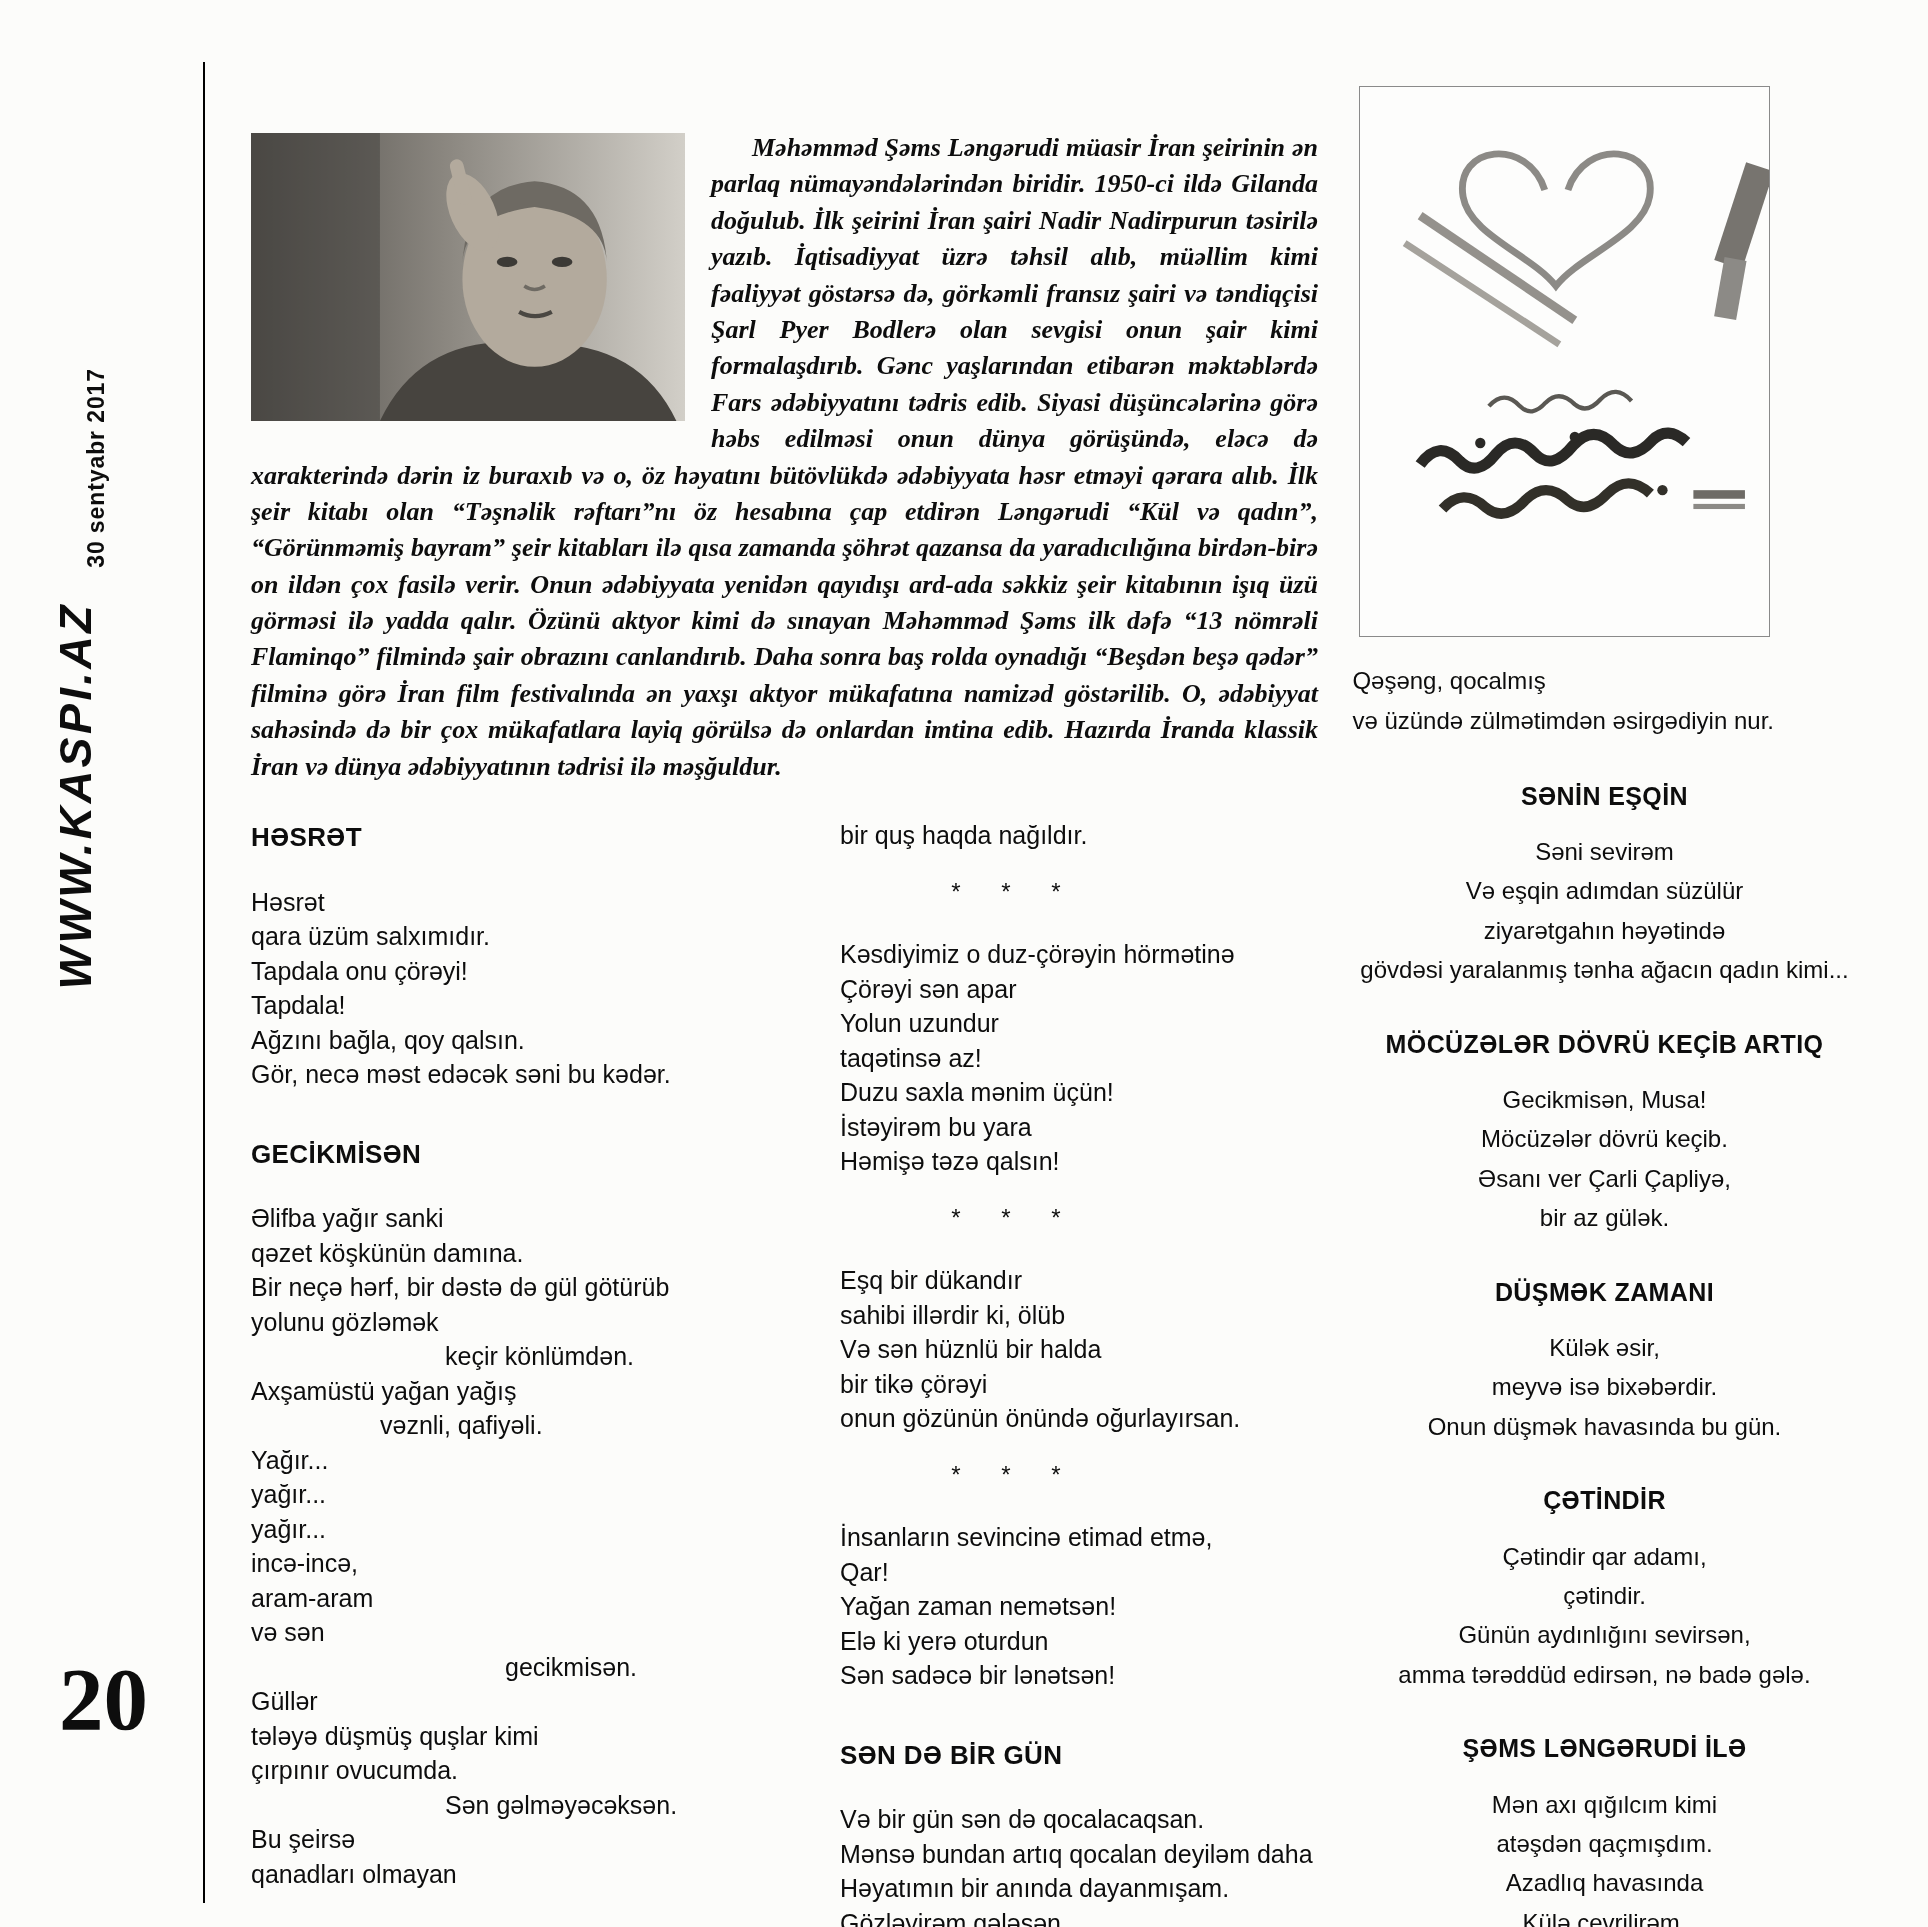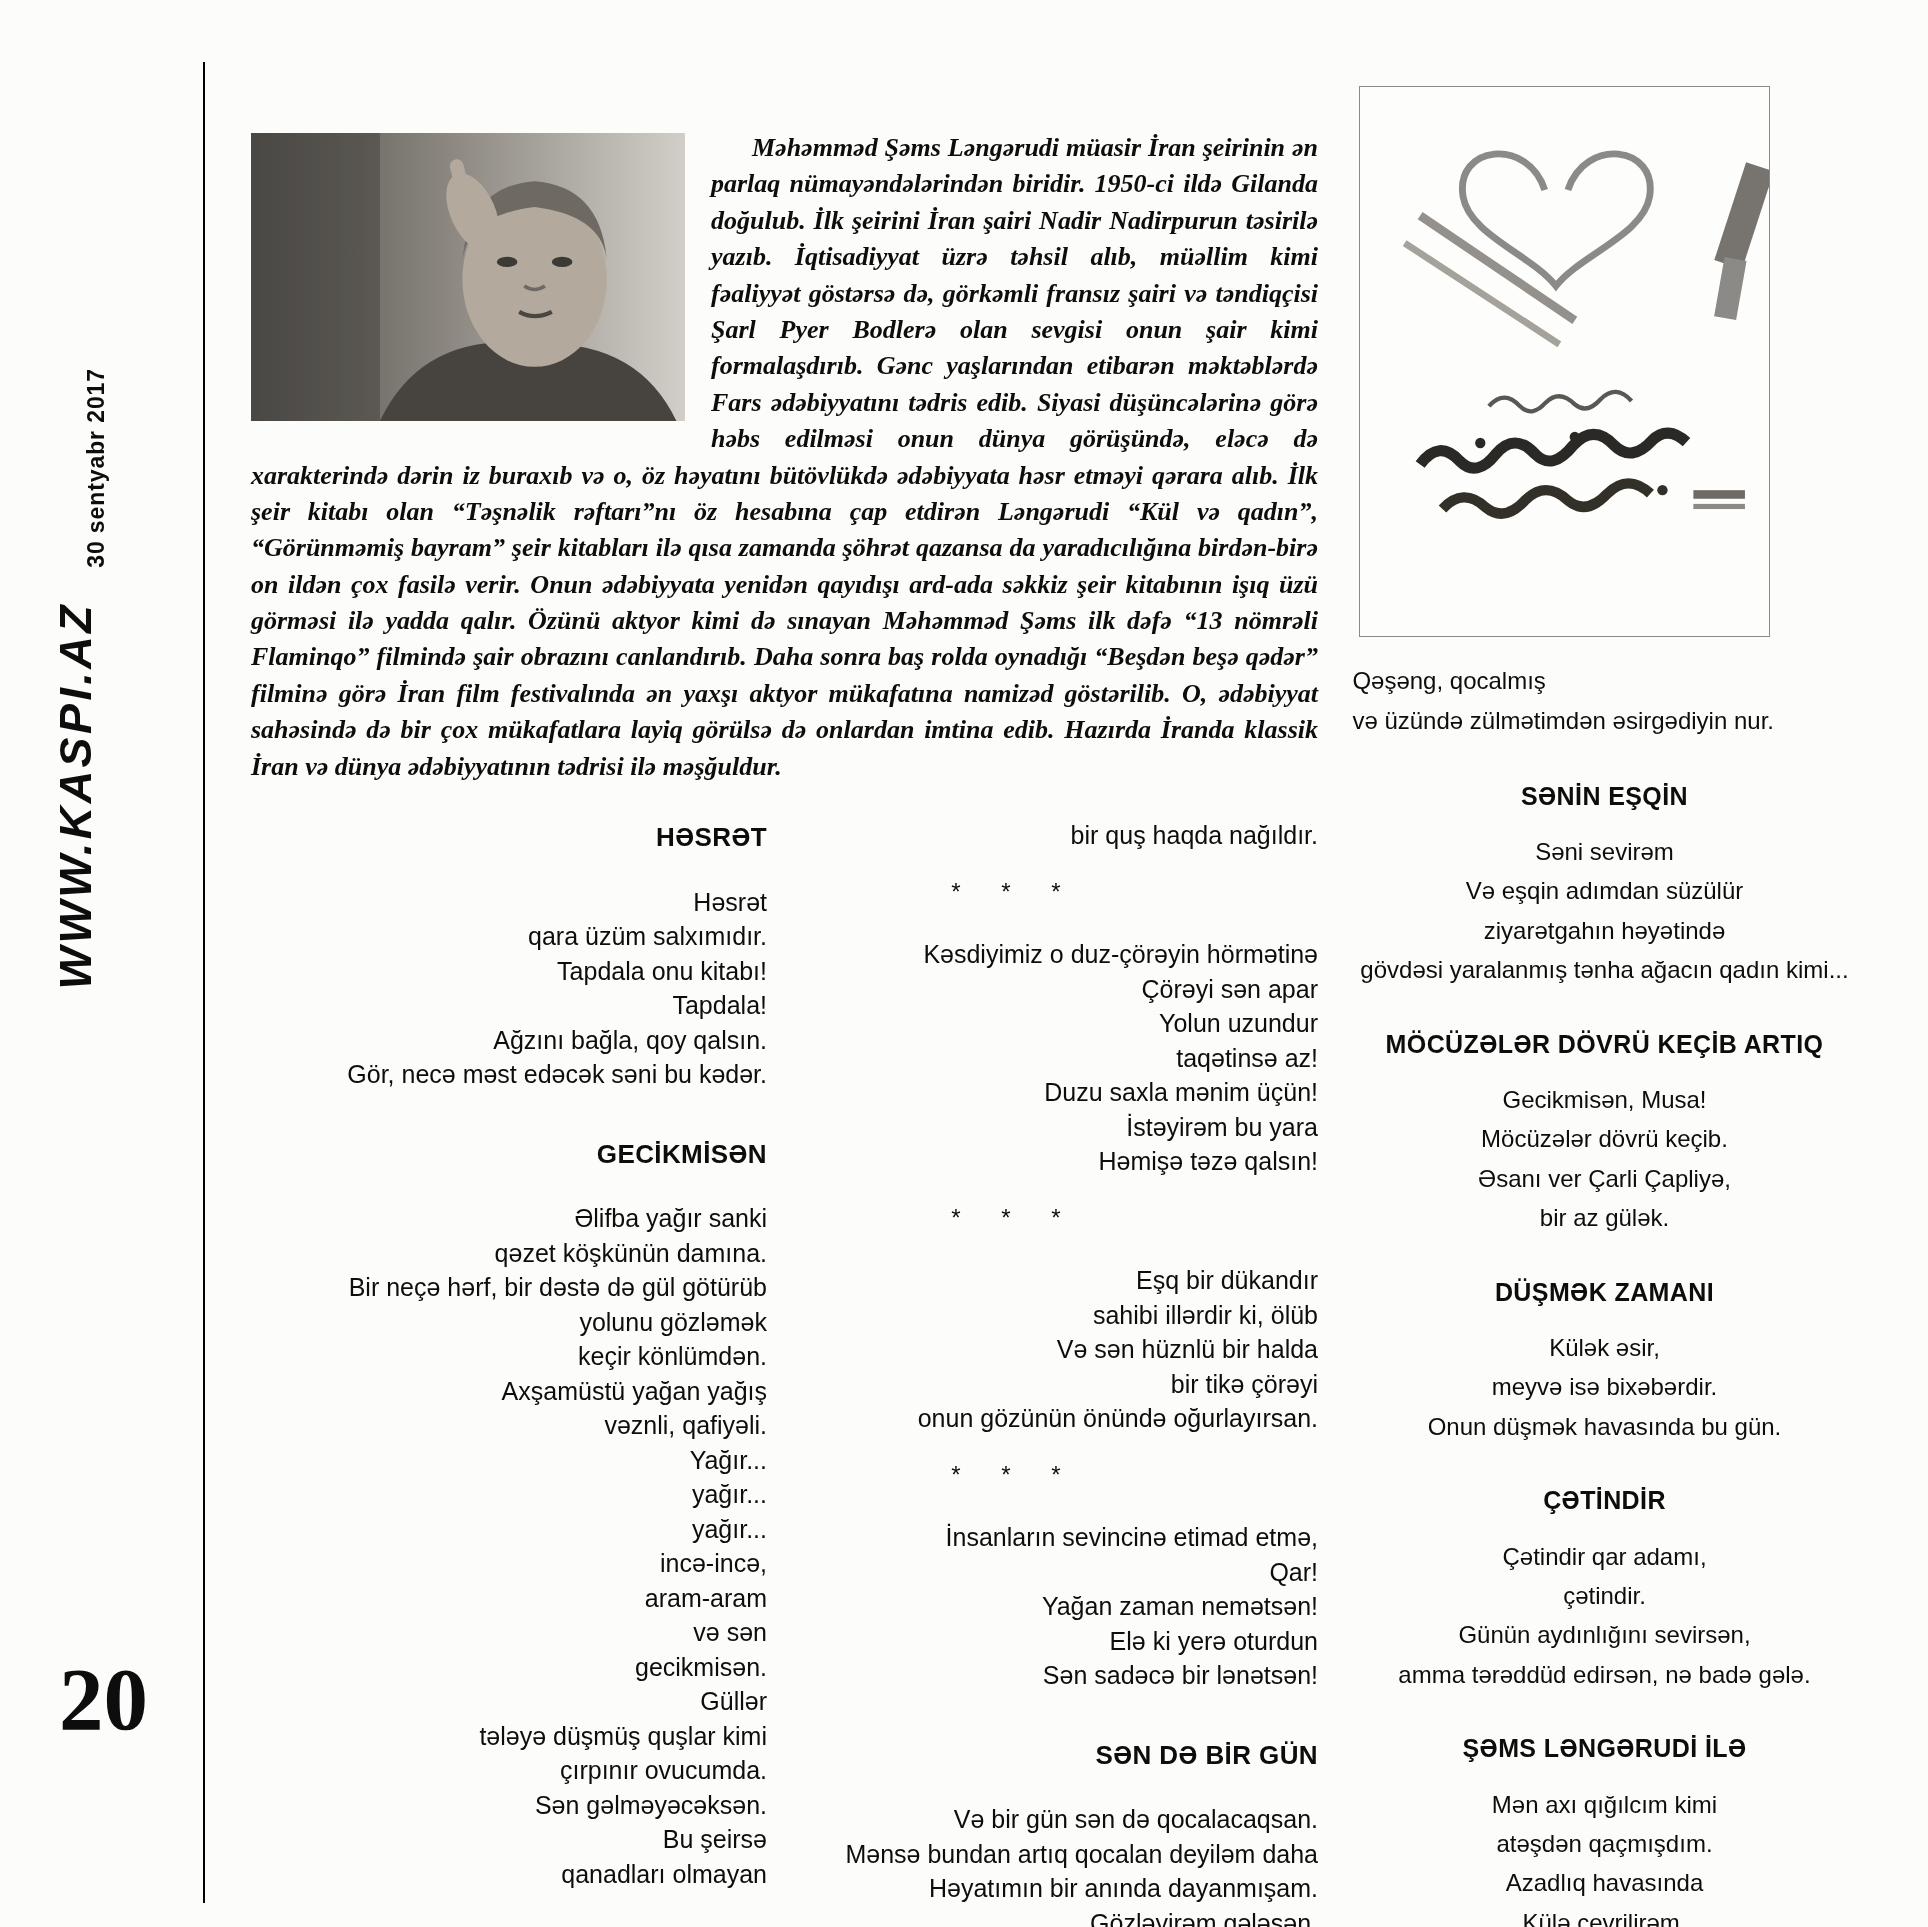--- a/index.html
+++ b/index.html
@@ -37,21 +37,21 @@
   .photo svg{display:block;width:100%;height:100%;}
   .intro{
     margin:0;font-family:"Liberation Serif",serif;font-style:italic;font-weight:bold;
     font-size:26px;line-height:1.4;text-align:justify;text-indent:41px;
   }
   
   .poems-row{display:flex;gap:73px;margin-top:33px;clear:both;}
   .col-1{width:516px;}
   .col-2{width:478px;}
   .pl{white-space:normal;}
-  .col12 .pl{font-size:25px;line-height:1.38;text-align:right;}
+  .col12 .pl{font-size:25px;line-height:1.38;}
   .col3  .pl{font-size:24px;line-height:1.64;text-align:center;}
   .pl.k-header{
     font-weight:bold;letter-spacing:0.4px;
   }
   .col12 .pl.k-header{font-size:26px;margin:45px 0 29px;}
   .col-1 div.k-header:first-of-type{margin-top:1.7px;}
   .col3 .pl.k-header{font-size:25px;margin:34px 0 15.5px;}
   .pl.k-indent1{padding-left:129px;}
   .pl.k-indent2{padding-left:194px;}
   .pl.k-indent3{padding-left:254px;}
@@ -111,21 +111,21 @@
 
         <div class="poems-row">
           <div class="poem-col col12 col-1">
 
               <div class="pl k-header">HƏSRƏT</div>
 
               <div class="pl k-line">Həsrət</div>
 
               <div class="pl k-line">qara üzüm salxımıdır.</div>
 
-              <div class="pl k-line">Tapdala onu kitabı!</div>
+              <div class="pl k-line">Tapdala onu çörəyi!</div>
 
               <div class="pl k-line">Tapdala!</div>
 
               <div class="pl k-line">Ağzını bağla, qoy qalsın.</div>
 
               <div class="pl k-line">Gör, necə məst edəcək səni bu kədər.</div>
 
               <div class="pl k-header">GECİKMİSƏN</div>
 
               <div class="pl k-line">Əlifba yağır sanki</div>

